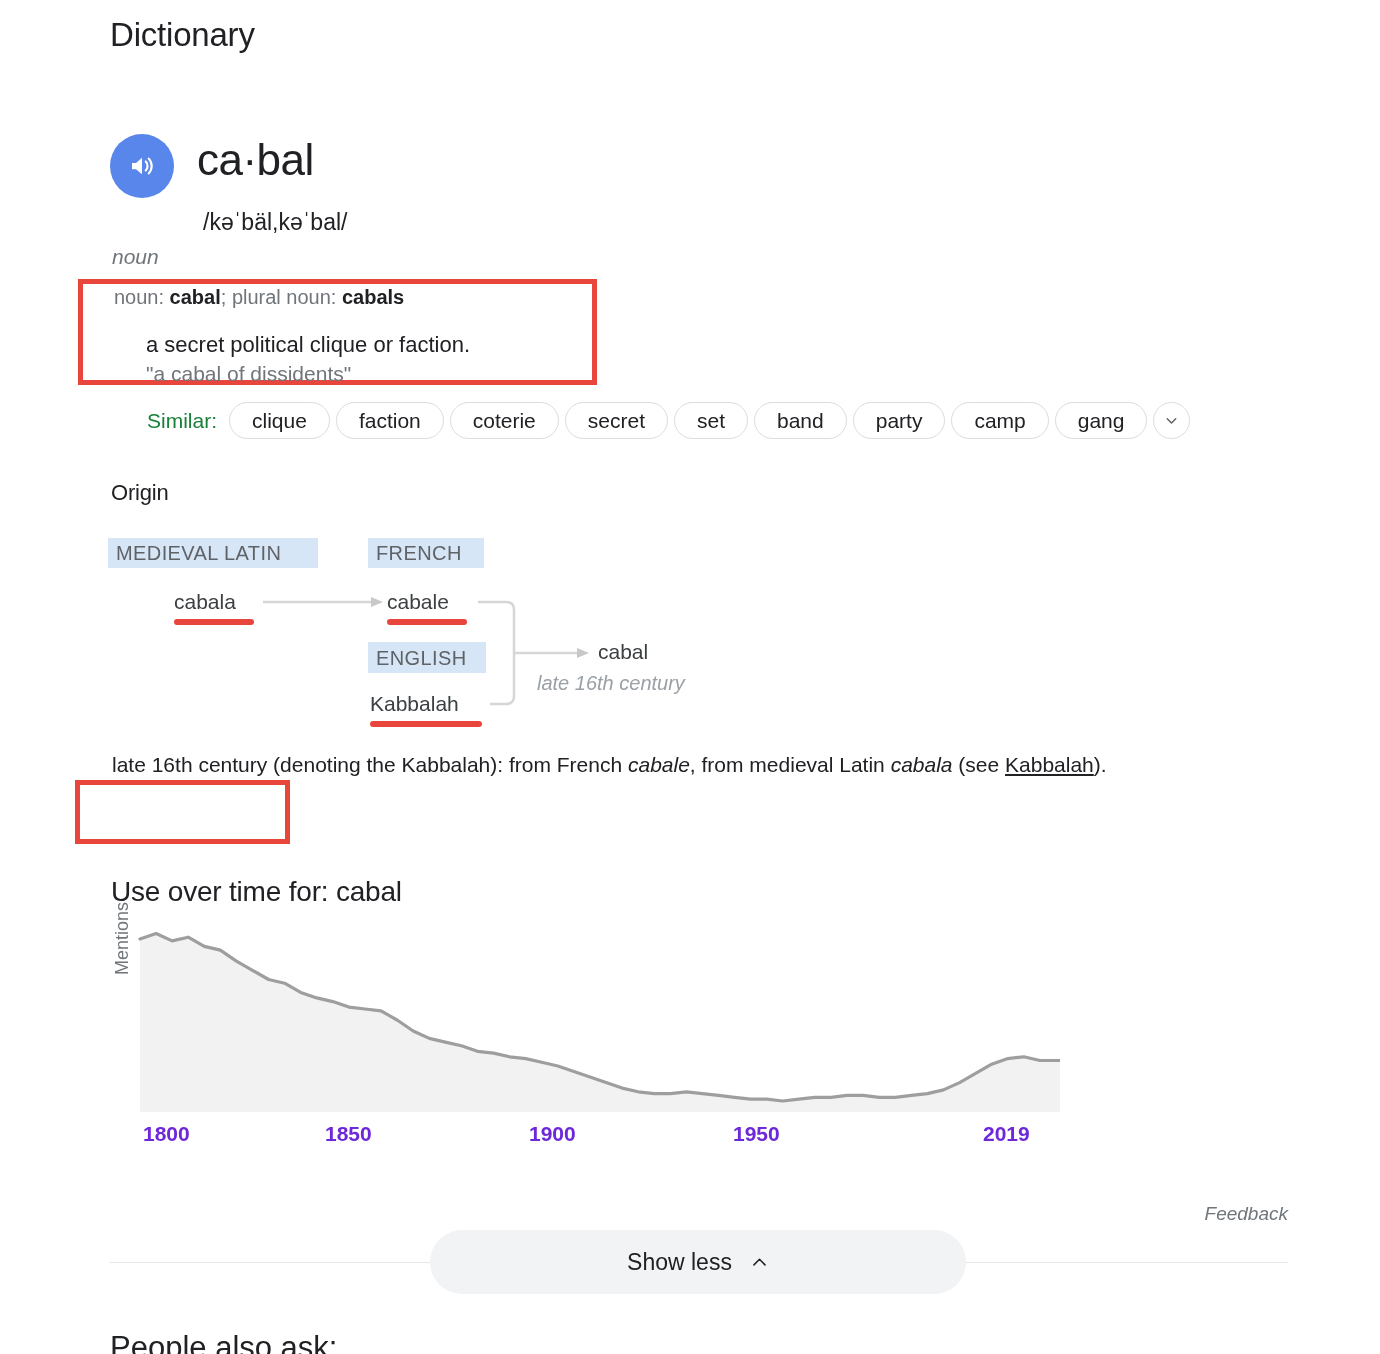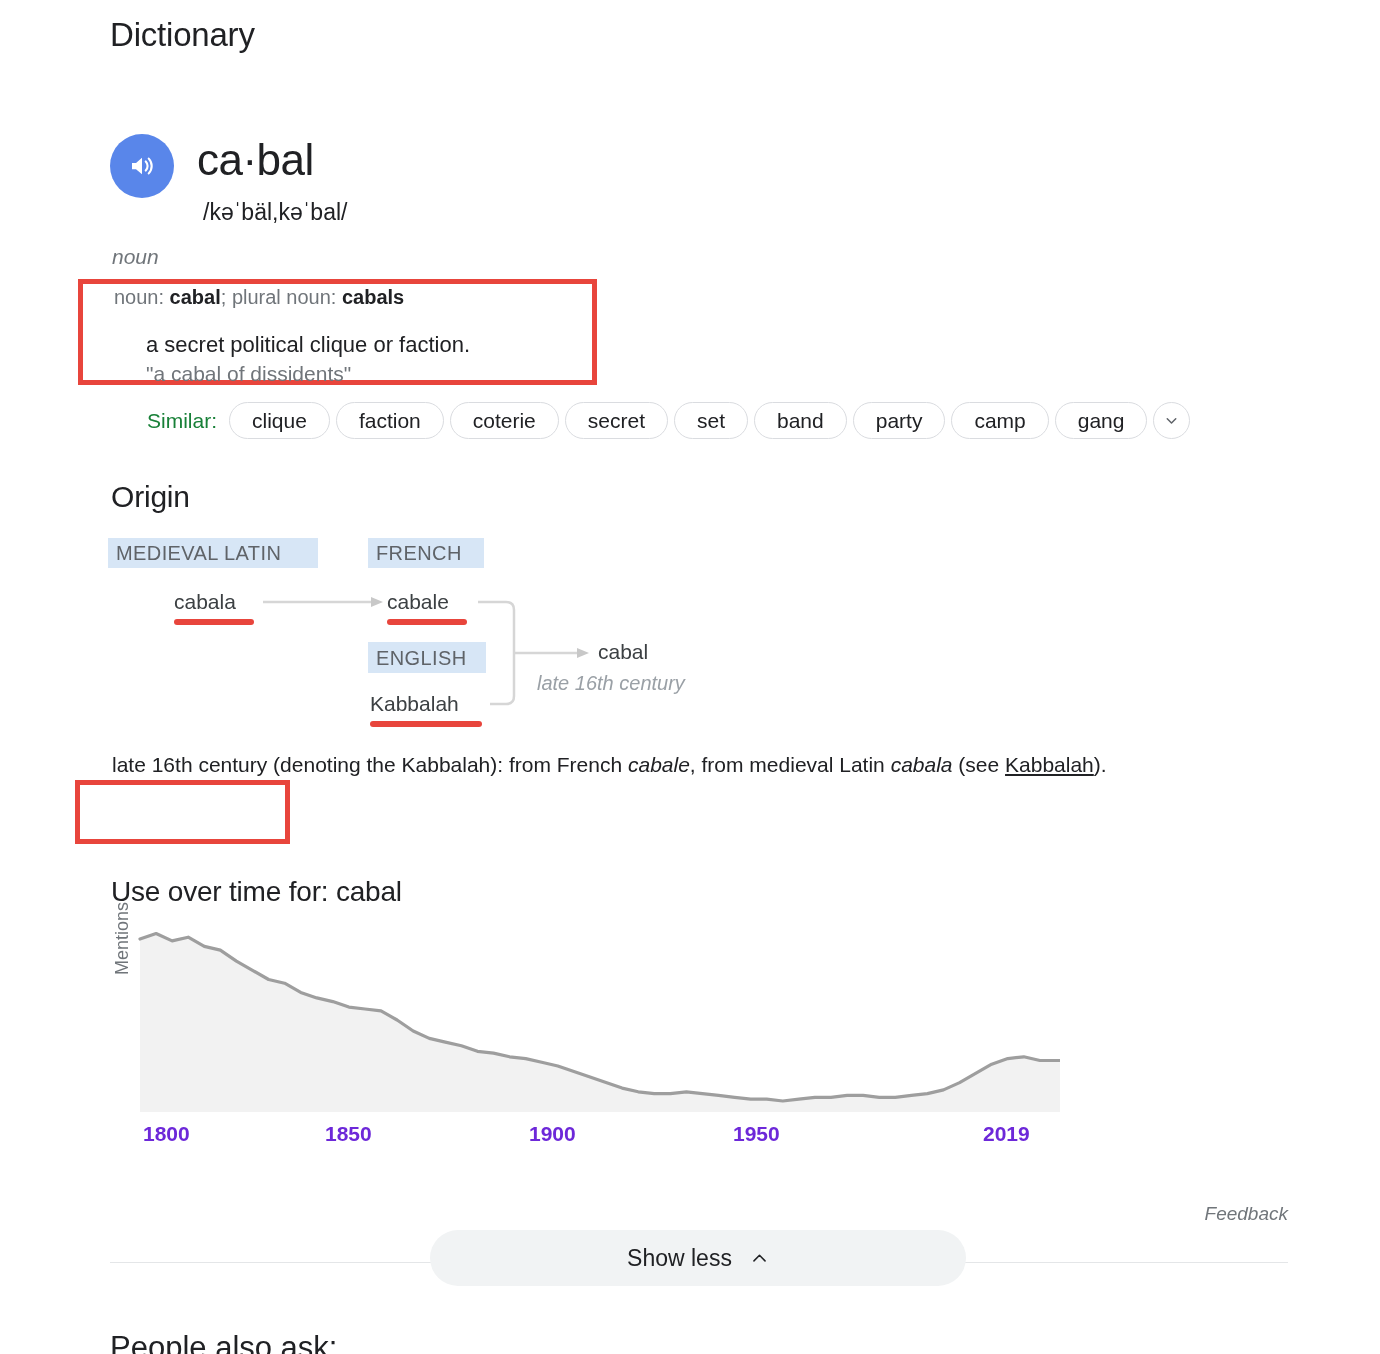--- a/index.html
+++ b/index.html
@@ -35,21 +35,21 @@
     width: 64px; height: 64px; border-radius: 50%;
     background: #5986ea; border: none; cursor: pointer;
     display: flex; align-items: center; justify-content: center;
   }
   .headword {
     position: absolute; left: 197px; top: 135px;
     font-size: 44px; color: #202124; font-weight: 400;
     letter-spacing: -0.5px;
   }
   .phonetic {
-    position: absolute; left: 203px; top: 199px;
+    position: absolute; left: 203px; top: 209px;
     font-size: 23px; color: #202124;
   }
   .pos {
     position: absolute; left: 112px; top: 245px;
     font-size: 21px; color: #70757a; font-style: italic;
   }
 
   
   .def-box {
     position: absolute; left: 78px; top: 279px;
@@ -84,21 +84,21 @@
     font-size: 21px; color: #202124; background: #fff; cursor: pointer;
     white-space: nowrap;
   }
   .chip-more {
     width: 37px; height: 37px; padding: 0; border-radius: 50%;
   }
 
   
   .origin-title {
     position: absolute; left: 111px; top: 480px;
-    font-size: 30px; color: #202124; font-weight: 400;
+    font-size: 22px; color: #202124; font-weight: 400;
     letter-spacing: -0.2px;
   }
   .etym-svg { position: absolute; left: 100px; top: 530px; }
 
   .etym-text {
     position: absolute; left: 112px; top: 744px;
     width: 1100px;
     font-size: 21px; color: #202124; line-height: 42px;
   }
   .etym-text i { font-style: italic; }
@@ -131,21 +131,21 @@
   .feedback {
     position: absolute; right: 92px; top: 1203px;
     font-size: 19px; color: #70757a; font-style: italic; cursor: pointer;
   }
   .divider {
     position: absolute; left: 110px; top: 1262px;
     width: 1178px; height: 1px; background: #e4e6e8;
   }
   .show-less {
     position: absolute; left: 430px; top: 1230px;
-    width: 536px; height: 56px;
+    width: 536px; height: 64px;
     background: #f1f3f4; border: none; border-radius: 34px;
     display: flex; align-items: center; justify-content: center;
     gap: 18px; cursor: pointer;
     font-size: 23px; color: #202124;
     font-family: "Liberation Sans", sans-serif;
   }
   .next-head {
     position: absolute; left: 110px; top: 1330px;
     font-size: 31px; color: #202124; font-weight: 400;
   }

